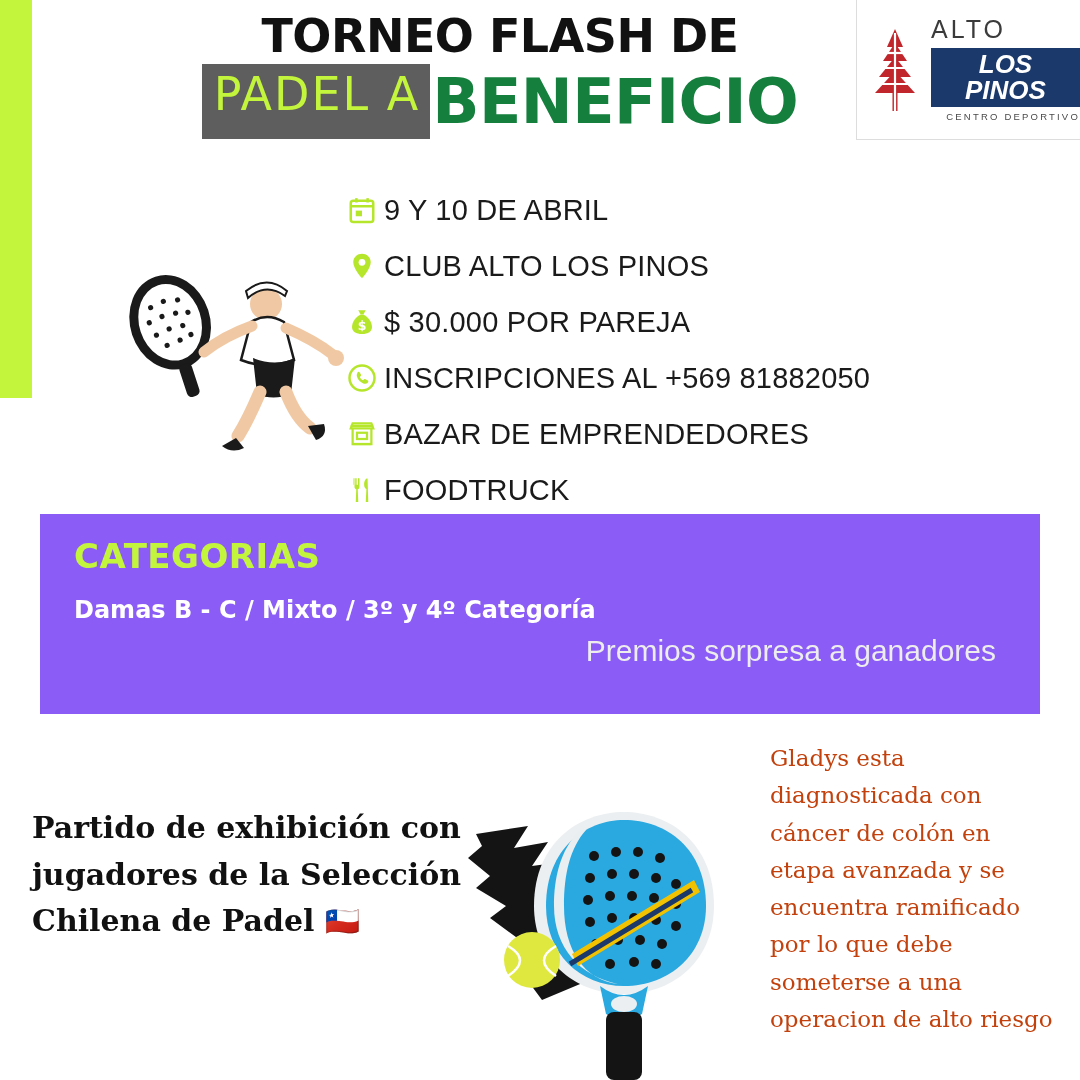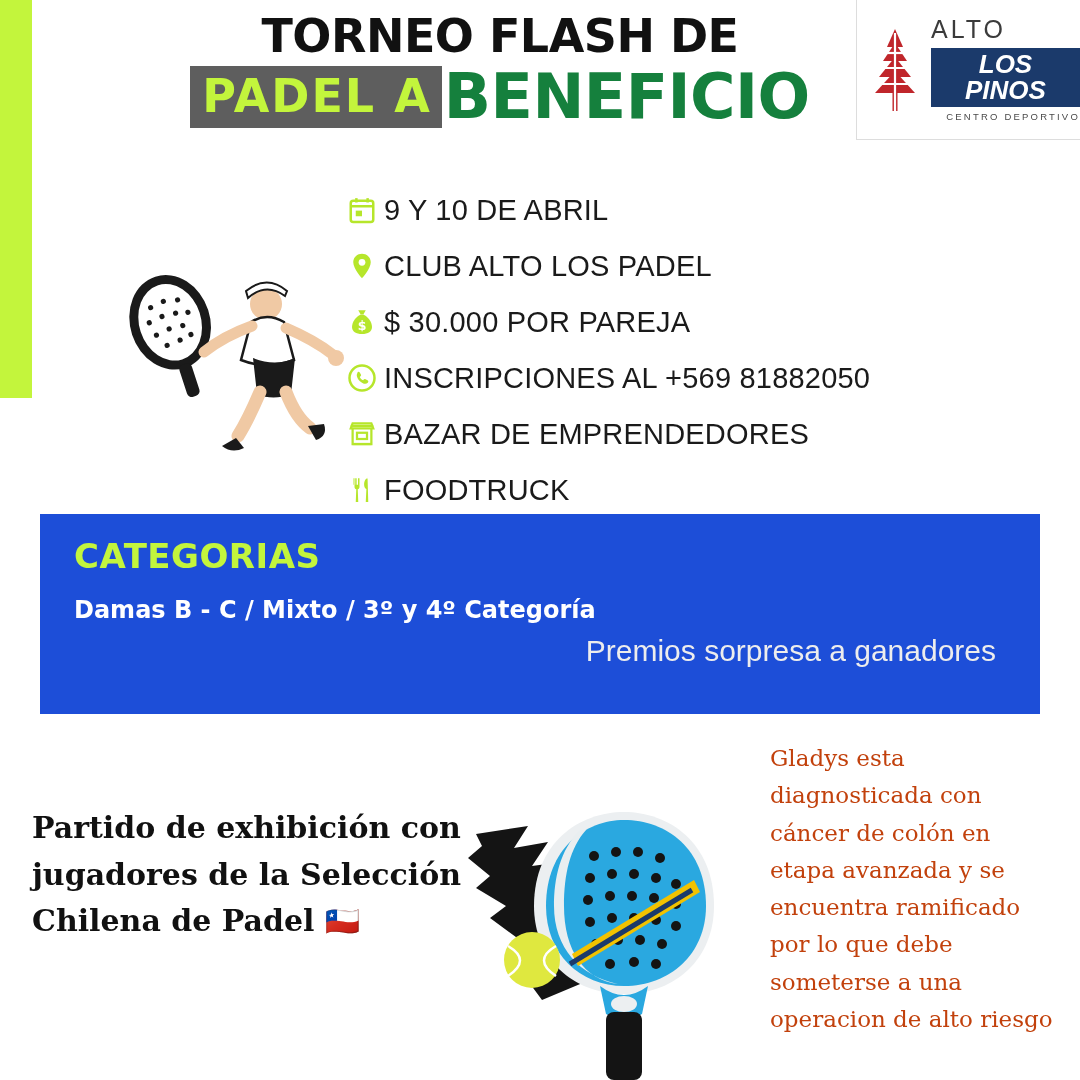--- a/index.html
+++ b/index.html
@@ -47,24 +47,24 @@
   .title-line2 {
     display: flex;
     align-items: center;
     justify-content: center;
     margin-top: 4px;
   }
   .title-hl {
     background: #5e5e5e;
     color: #c3f53c;
     font-family: "DejaVu Sans", sans-serif;
-    font-weight: 700;
+    font-weight: 400;
     font-size: 46px;
     letter-spacing: 2px;
-    padding: 6px 10px 8px 12px;
+    padding: 6px 10px 20px 12px;
     line-height: 1.05;
   }
   .title-rest {
     font-family: "DejaVu Sans", sans-serif;
     font-weight: 900;
     font-size: 62px;
     color: #15803d;
     letter-spacing: -0.5px;
     line-height: 1.05;
     padding-left: 2px;
@@ -143,21 +143,21 @@
     position: absolute;
     left: 110px; top: 270px;
     width: 260px; height: 190px;
   }
 
   
   .cat-band {
     position: absolute;
     left: 40px; top: 514px;
     width: 1000px; height: 200px;
-    background: #1d4ed8;
+    background: #8b5cf6;
     padding: 22px 34px 0 34px;
   }
   .cat-title {
     font-family: "DejaVu Sans", sans-serif;
     font-weight: 900;
     font-size: 34px;
     color: #c3f53c;
     letter-spacing: 0.5px;
   }
   .cat-main {
@@ -303,21 +303,21 @@
       <span class="info-text">9 Y 10 DE ABRIL</span>
     </div>
 
     <div class="info-row">
       <span class="info-icon">
         <svg width="30" height="30" viewBox="0 0 24 24">
           <path d="M12 2.2c-4 0-7 3-7 6.8 0 5.2 7 12.8 7 12.8s7-7.6 7-12.8c0-3.8-3-6.8-7-6.8z" fill="#b6e62b"></path>
           <circle cx="12" cy="9" r="2.7" fill="#ffffff"></circle>
         </svg>
       </span>
-      <span class="info-text">CLUB ALTO LOS PADEL</span>
+      <span class="info-text">CLUB ALTO LOS PINOS</span>
     </div>
 
     <div class="info-row">
       <span class="info-icon">
         <svg width="30" height="30" viewBox="0 0 24 24">
           <path d="M9 2.5h6l-1.8 3.2h-2.4z" fill="#b6e62b"></path>
           <path d="M11 6c-4 2-7 6-7 10 0 3.5 3.2 5.6 8 5.6s8-2.1 8-5.6c0-4-3-8-7-10z" fill="#b6e62b"></path>
           <text x="12" y="18" font-size="10" font-weight="bold" fill="#ffffff" text-anchor="middle" font-family="DejaVu Sans">$</text>
         </svg>
       </span>

